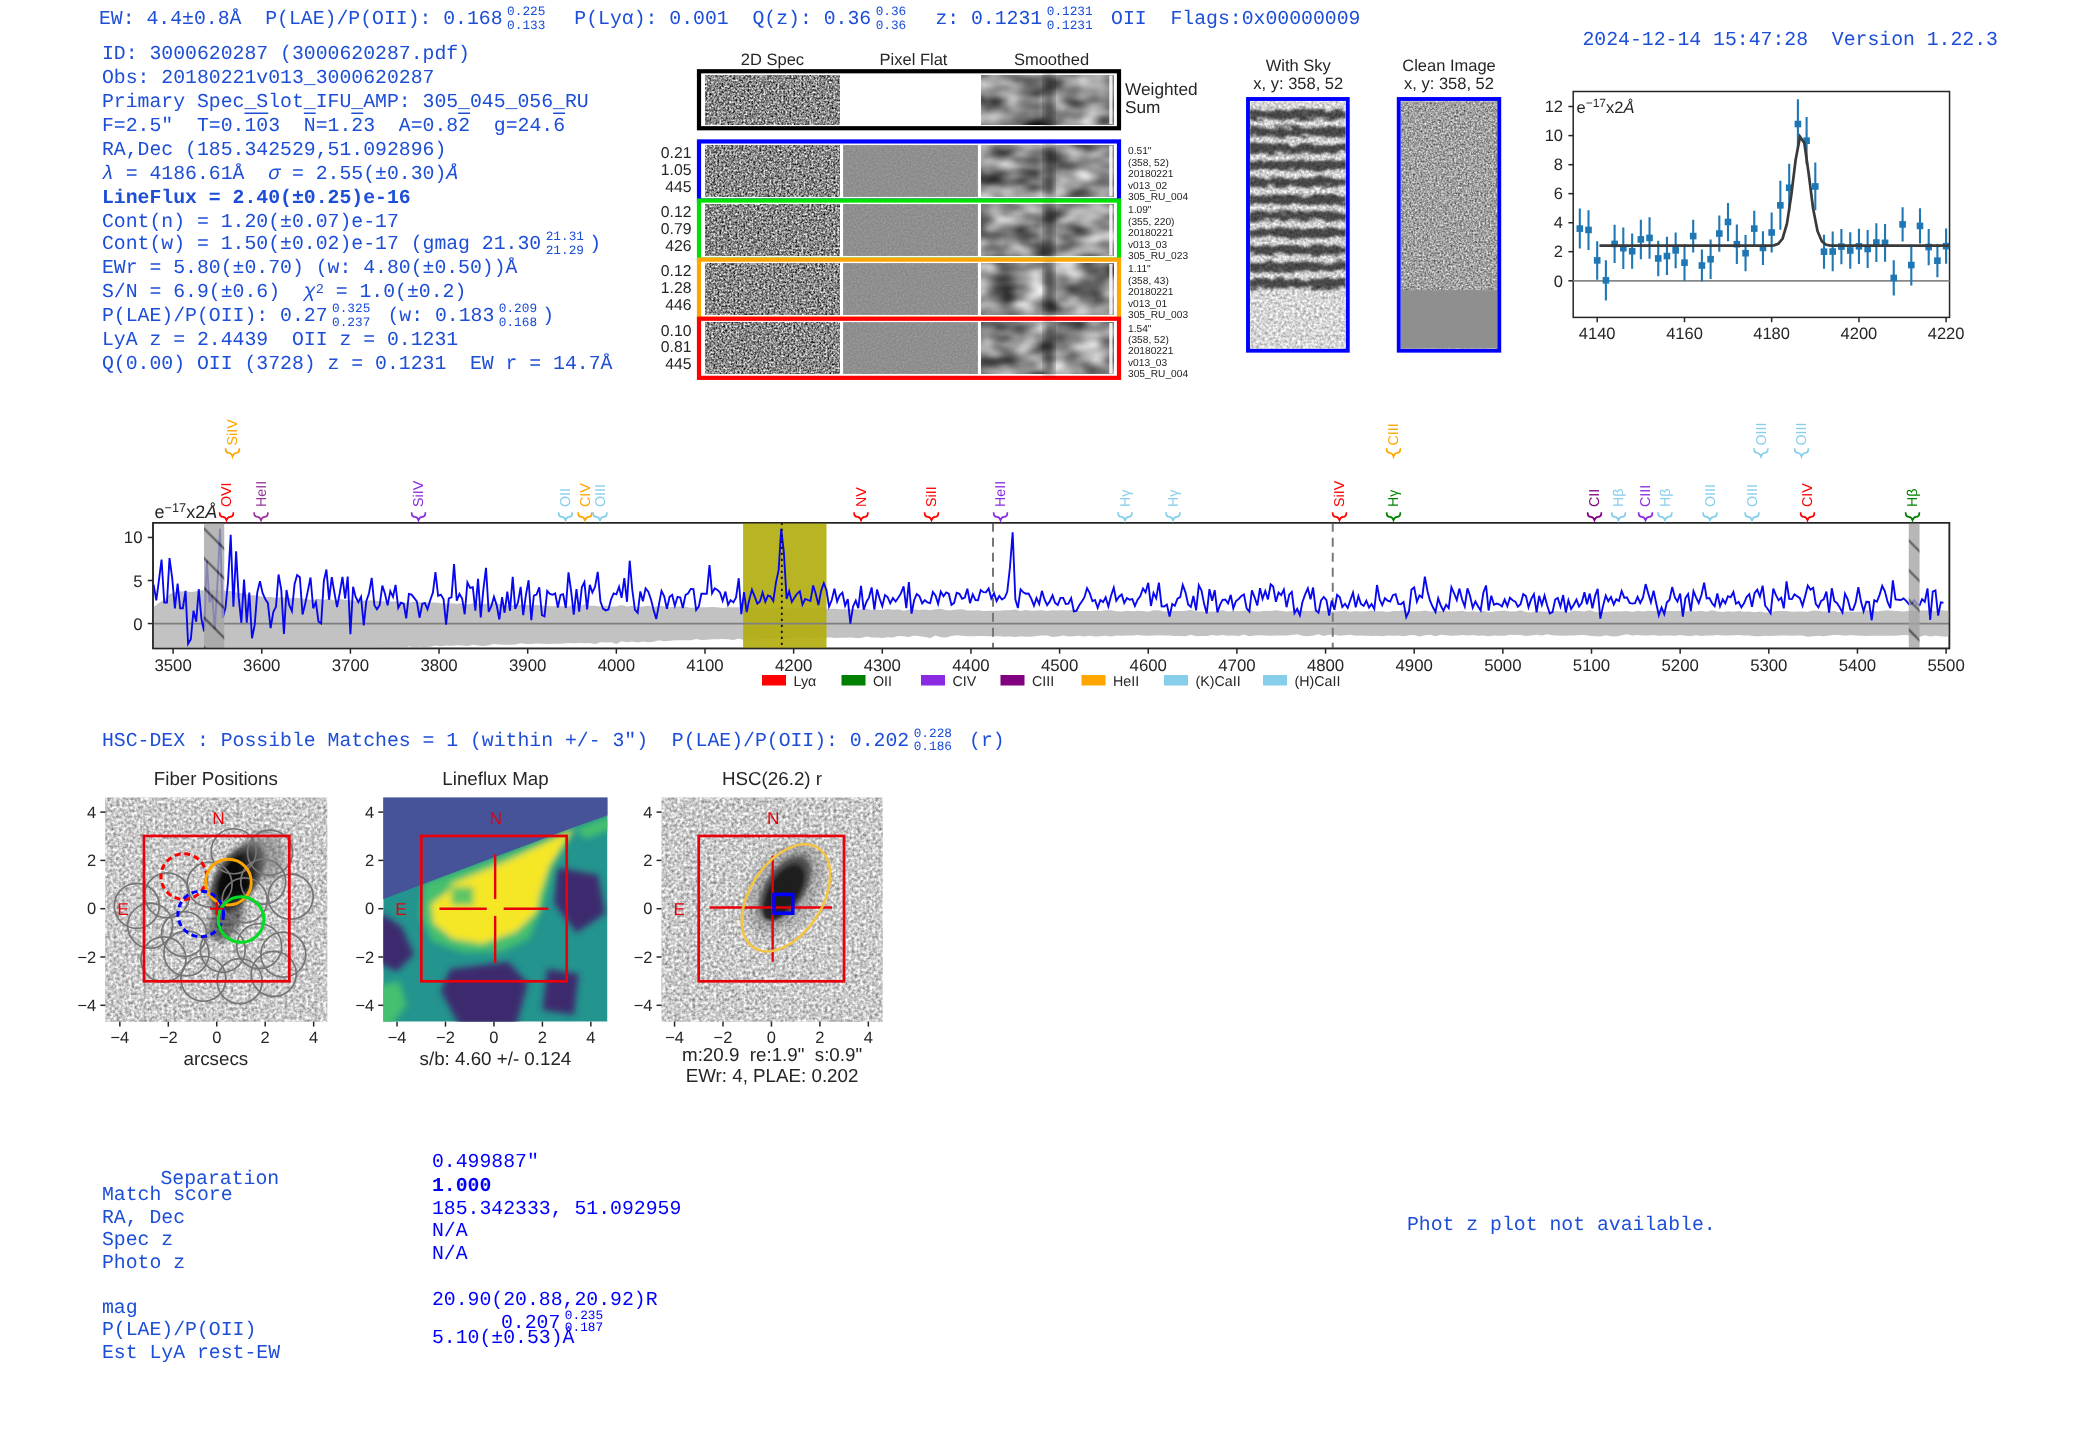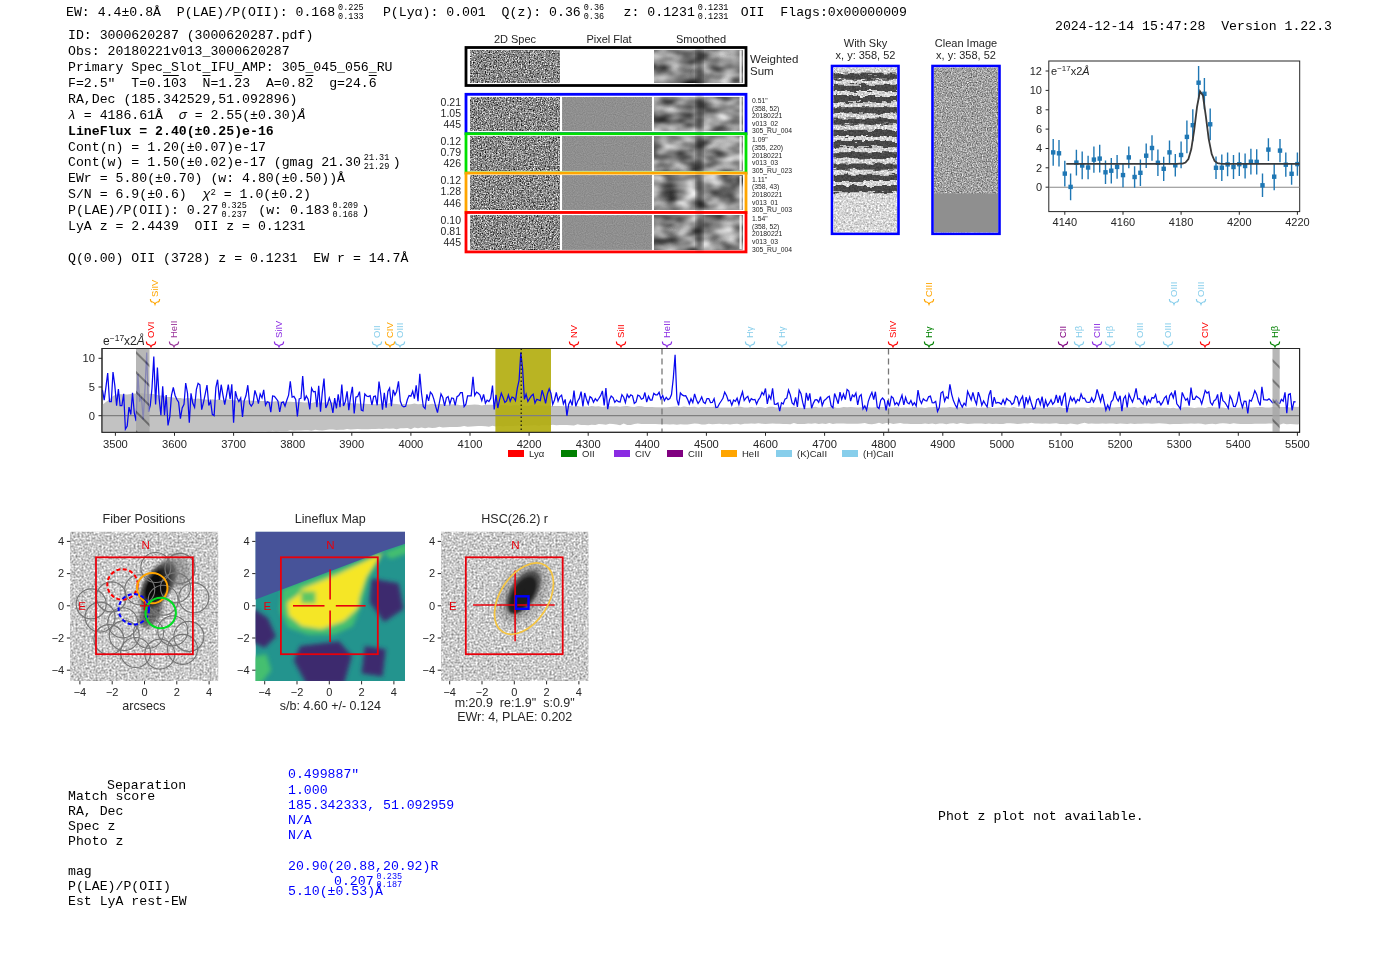--- a/index.html
+++ b/index.html
@@ -1,15 +1,15 @@
 <!DOCTYPE html>
 <html><head><meta charset="utf-8"><style>
 html,body{margin:0;padding:0;background:#fff;}
 #page{position:relative;width:1400px;height:953px;background:#fff;overflow:hidden;}
-.mono{position:absolute;font-family:"Liberation Mono",monospace;font-size:13.2px;color:#000000;white-space:pre;line-height:14px;}
+.mono{position:absolute;font-family:"Liberation Mono",monospace;font-size:13.2px;color:#1d4ed8;white-space:pre;line-height:14px;}
 .mono i{font-family:"Liberation Mono",monospace;}
 .blue{color:#0000ff;}
 .fr{display:inline-block;position:relative;height:10px;margin-left:1px;margin-right:1px;}
 .fr span{position:absolute;left:2px;font-size:8.5px;line-height:8.5px;white-space:nowrap;font-family:Liberation Mono, monospace;}
 .fr span:first-child{top:-2px;}
 .fr span:last-child{top:6.5px;}
 .ov{text-decoration:overline;}
 sup{font-size:9px;line-height:0;vertical-align:3px;}
 </style></head><body>
 <div id="page">
@@ -644,30 +644,31 @@
     <div class="mono" style="left:68px;top:76.8px;">F=2.5"&nbsp;&nbsp;T=0.<span class="ov">10</span>3&nbsp;&nbsp;<span class="ov">N</span>=1.<span class="ov">2</span>3&nbsp;&nbsp;A=0.8<span class="ov">2</span>&nbsp;&nbsp;g=24.<span class="ov">6</span></div>
     <div class="mono" style="left:68px;top:92.7px;">RA,Dec (185.342529,51.092896)</div>
     <div class="mono" style="left:68px;top:108.7px;"><i>λ</i> = 4186.61Å&nbsp;&nbsp;<i>σ</i> = 2.55(±0.30)<i>Å</i></div>
     <div class="mono" style="left:68px;top:124.6px;font-weight:bold;">LineFlux = 2.40(±0.25)e-16</div>
     <div class="mono" style="left:68px;top:140.5px;">Cont(n) = 1.20(±0.07)e-17</div>
     <div class="mono" style="left:68px;top:156.4px;">Cont(w) = 1.50(±0.02)e-17 (gmag 21.30<span class="fr" style="width:30px"><span>21.31</span><span>21.29</span></span>)</div>
     <div class="mono" style="left:68px;top:172.4px;">EWr = 5.80(±0.70) (w: 4.80(±0.50))Å</div>
     <div class="mono" style="left:68px;top:188.3px;">S/N = 6.9(±0.6)&nbsp;&nbsp;<i>χ</i><sup>2</sup> = 1.0(±0.2)</div>
     <div class="mono" style="left:68px;top:204.2px;">P(LAE)/P(OII): 0.27<span class="fr" style="width:30px"><span>0.325</span><span>0.237</span></span> (w: 0.183<span class="fr" style="width:30px"><span>0.209</span><span>0.168</span></span>)</div>
     <div class="mono" style="left:68px;top:220.2px;">LyA z = 2.4439&nbsp;&nbsp;OII z = 0.1231</div>
-    <div class="mono" style="left:68px;top:236.1px;margin-top:16px;">Q(0.00) OII (3728) z = 0.1231&nbsp;&nbsp;EW r = 14.7Å</div>
+    <div class="mono" style="left:68px;top:236.1px;">Q(0.00) OII (3728) z = 0.1231&nbsp;&nbsp;EW r = 14.7Å</div>
+<div class="mono" style="left:68px;top:487px;">HSC-DEX : Possible Matches = 1 (within +/- 3")&nbsp;&nbsp;P(LAE)/P(OII): 0.202<span class="fr" style="width:30px"><span>0.228</span><span>0.186</span></span> (r)</div>
 <div class="mono" style="left:68px;top:779px;margin-left:39px;">Separation</div>
     <div class="mono" style="left:68px;top:789.5px;">Match score</div>
     <div class="mono" style="left:68px;top:804.5px;">RA, Dec</div>
     <div class="mono" style="left:68px;top:819.5px;">Spec z</div>
     <div class="mono" style="left:68px;top:834.5px;">Photo z</div>
     <div class="mono" style="left:68px;top:849.5px;margin-top:45px;">Est LyA rest-EW</div>
     <div class="mono" style="left:68px;top:864.5px;">mag</div>
     <div class="mono" style="left:68px;top:879.5px;">P(LAE)/P(OII)</div>
     <div class="mono blue" style="left:288px;top:768.3px;">0.499887"</div>
-    <div class="mono blue" style="left:288px;top:783.5px;">1.000</div>
+    <div class="mono blue" style="left:288px;top:783.5px;font-weight:bold;">1.000</div>
     <div class="mono blue" style="left:288px;top:798.7px;">185.342333, 51.092959</div>
     <div class="mono blue" style="left:288px;top:813.9px;">N/A</div>
     <div class="mono blue" style="left:288px;top:829.1px;">N/A</div>
     <div class="mono blue" style="left:288px;top:885px;text-align:right;">5.10(±0.53)Å</div>
     <div class="mono blue" style="left:288px;top:859.5px;">20.90(20.88,20.92)R</div>
     <div class="mono blue" style="left:288px;top:874.7px;margin-left:46px;">0.207<span class="fr" style="width:30px"><span>0.235</span><span>0.187</span></span></div>
 <div class="mono" style="left:938px;top:810px;">Phot z plot not available.</div>
 </div>
 </body></html>

